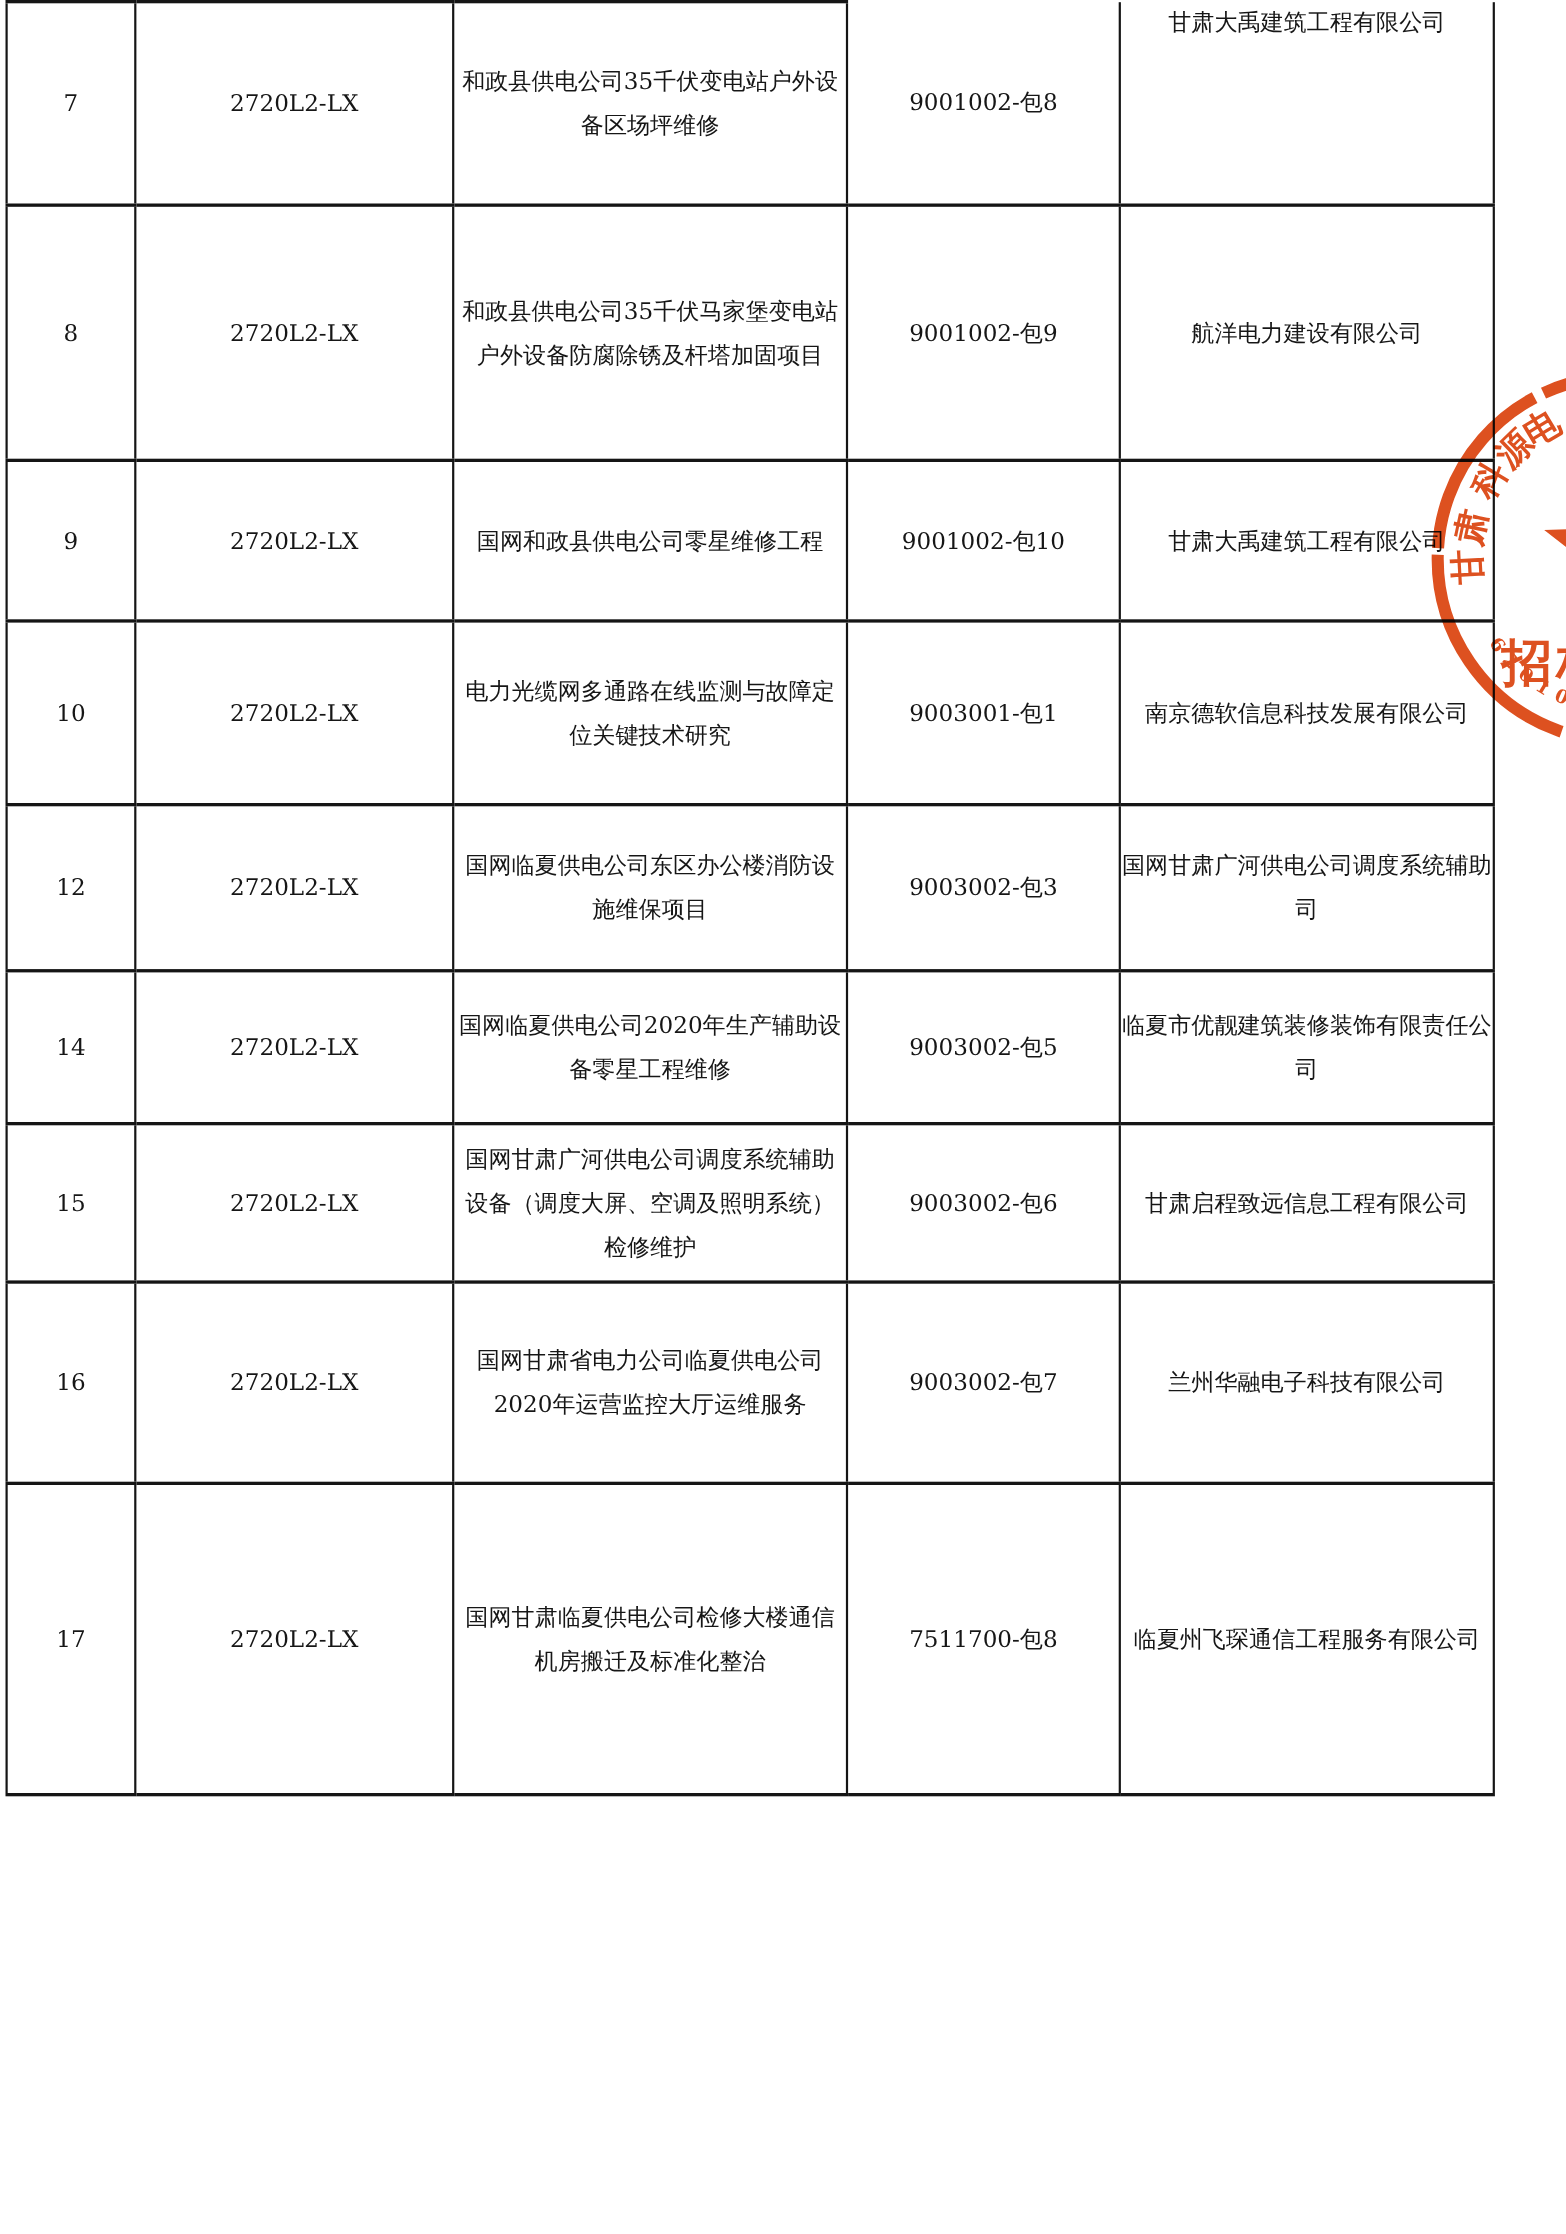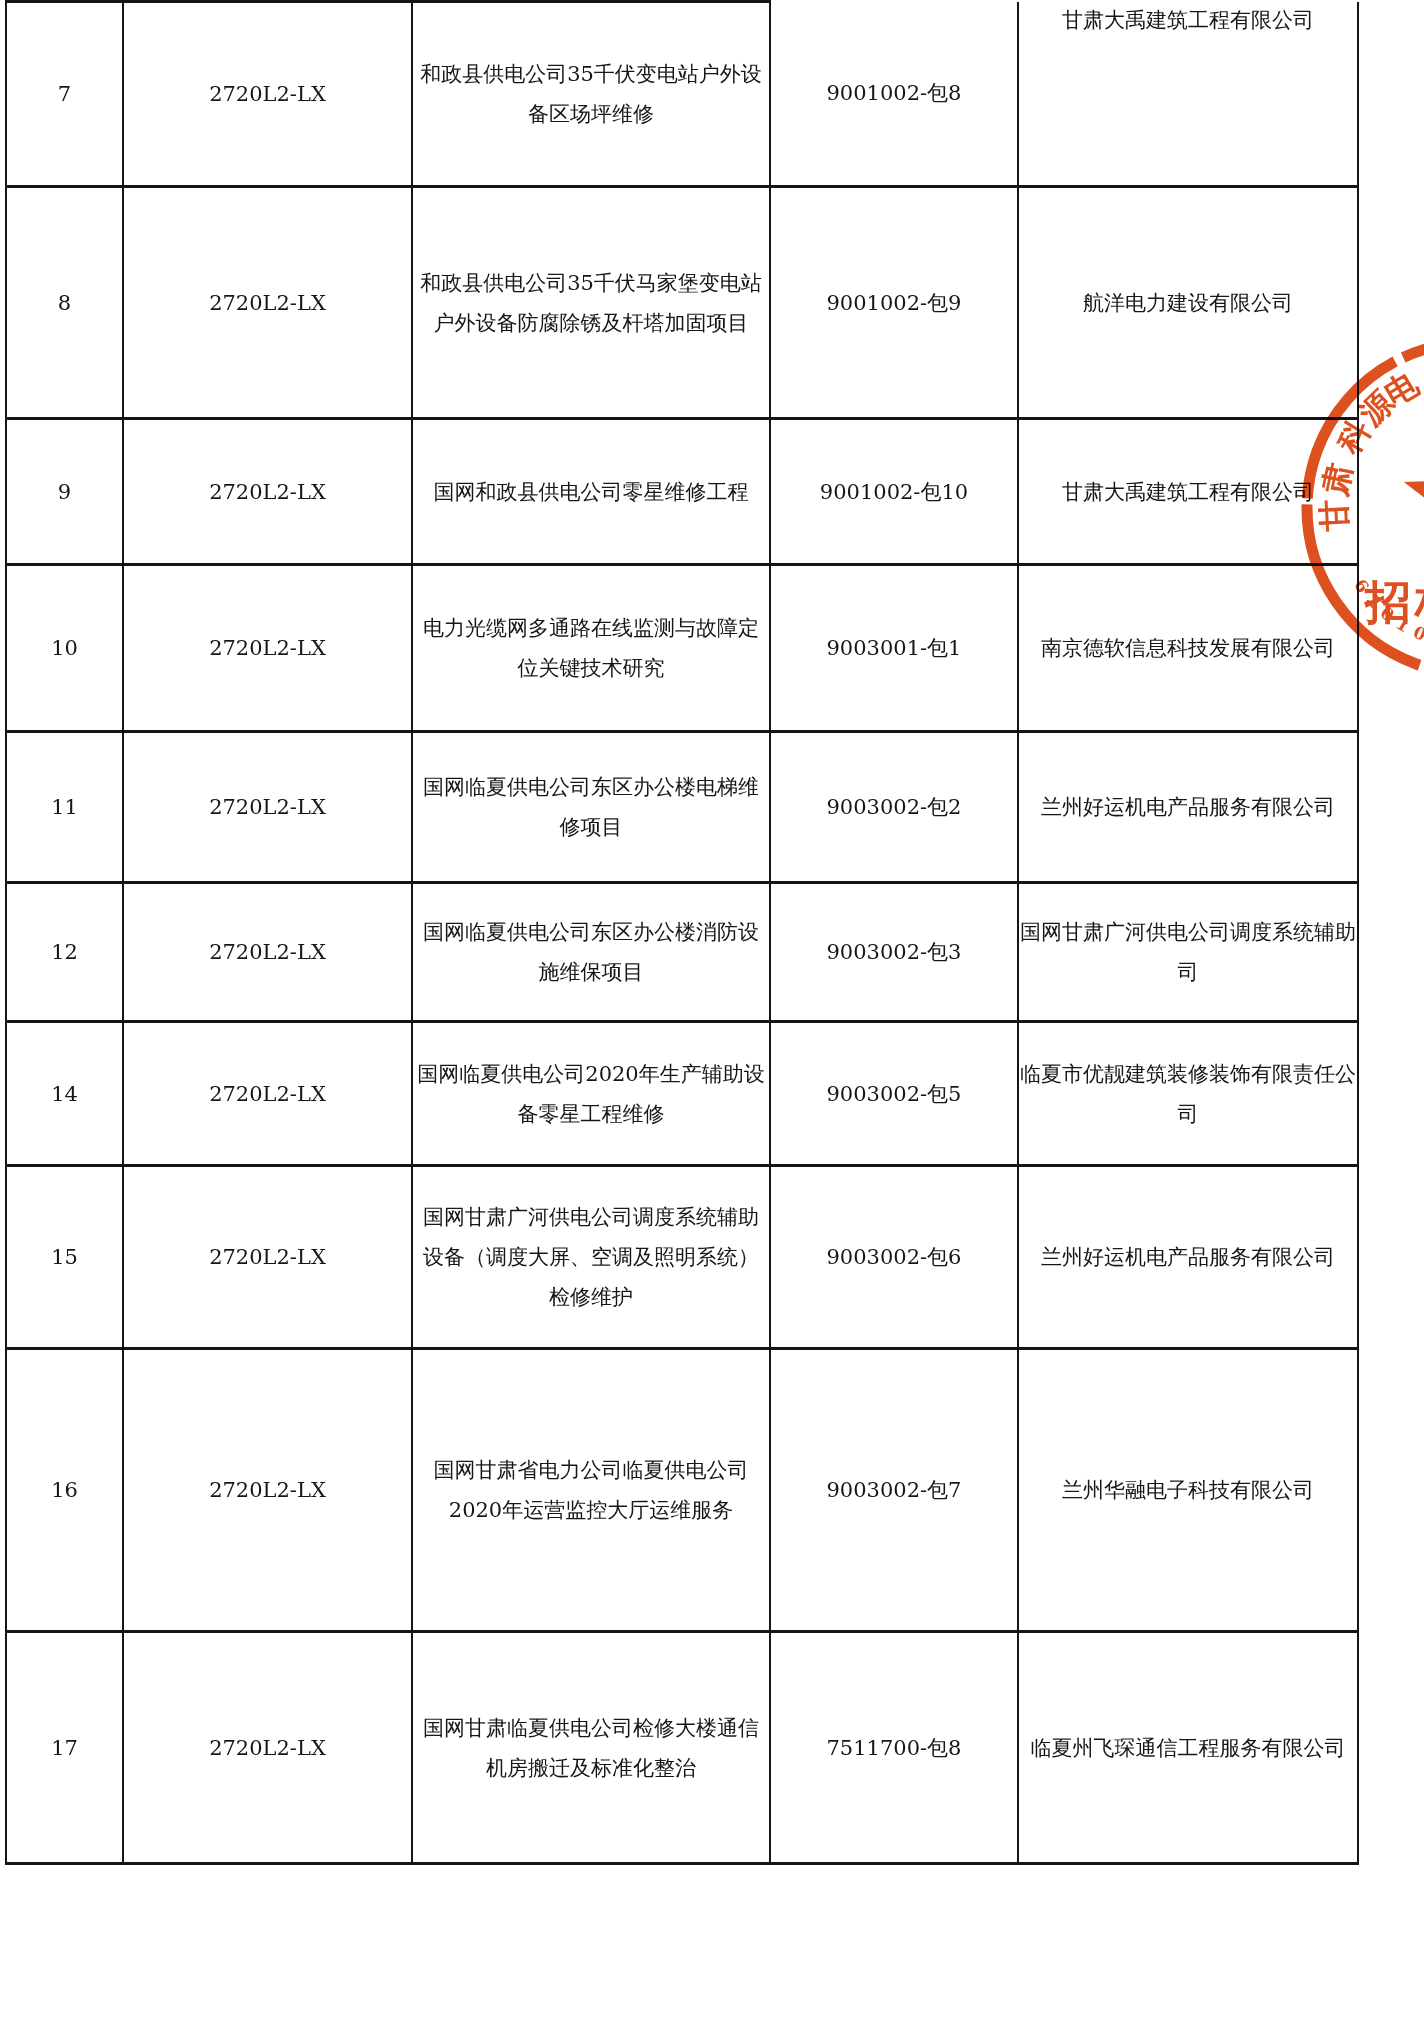--- a/index.html
+++ b/index.html
@@ -82,28 +82,20 @@
         </tr>
         <tr>
           <td>10</td>
           <td>2720L2-LX</td>
           <td>电力光缆网多通路在线监测与故障定
 位关键技术研究</td>
           <td>9003001-包1</td>
           <td>南京德软信息科技发展有限公司</td>
         </tr>
         <tr>
-          <td>11</td>
-          <td>2720L2-LX</td>
-          <td>国网临夏供电公司东区办公楼电梯维
-修项目</td>
-          <td>9003002-包2</td>
-          <td>兰州好运机电产品服务有限公司</td>
-        </tr>
-        <tr>
           <td>12</td>
           <td>2720L2-LX</td>
           <td>国网临夏供电公司东区办公楼消防设
 施维保项目</td>
           <td>9003002-包3</td>
           <td>国网甘肃广河供电公司调度系统辅助
 司</td>
         </tr>
         <tr>
           <td>14</td>
@@ -114,21 +106,21 @@
           <td>临夏市优靓建筑装修装饰有限责任公
 司</td>
         </tr>
         <tr>
           <td>15</td>
           <td>2720L2-LX</td>
           <td>国网甘肃广河供电公司调度系统辅助
 设备（调度大屏、空调及照明系统）
 检修维护</td>
           <td>9003002-包6</td>
-          <td>兰州好运机电产品服务有限公司</td>
+          <td>甘肃启程致远信息工程有限公司</td>
         </tr>
         <tr>
           <td>16</td>
           <td>2720L2-LX</td>
           <td>国网甘肃省电力公司临夏供电公司
 2020年运营监控大厅运维服务</td>
           <td>9003002-包7</td>
           <td>兰州华融电子科技有限公司</td>
         </tr>
         <tr>

